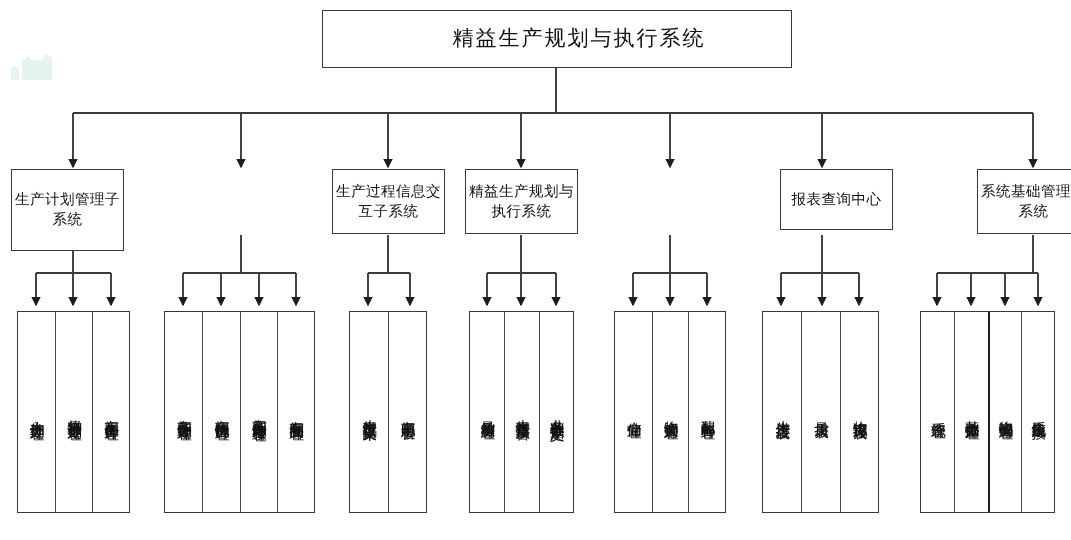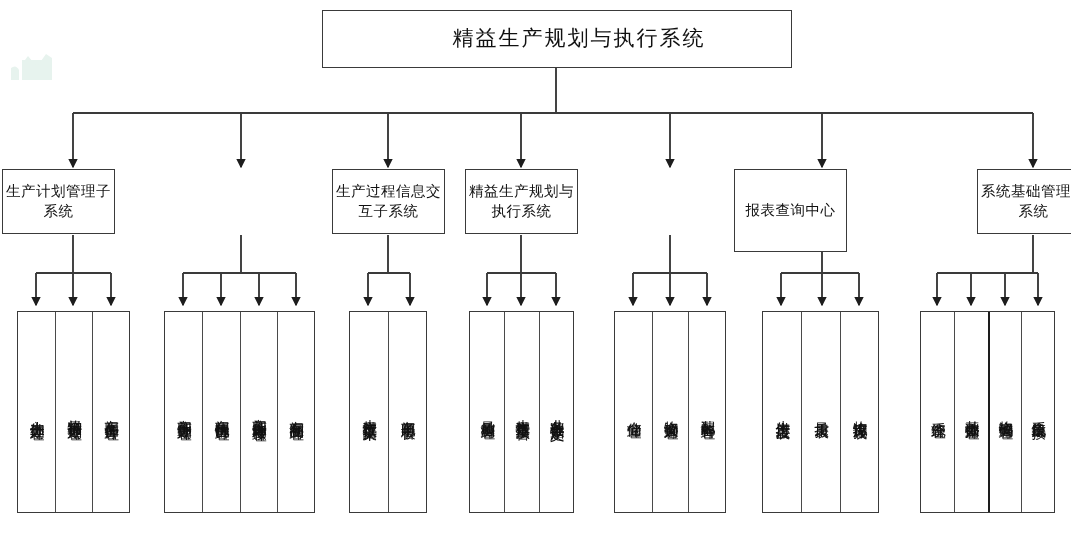--- a/index.html
+++ b/index.html
@@ -182,35 +182,35 @@
       <line x1="971" y1="273" x2="971" y2="305" marker-end="url(#arrow)"></line>
       <line x1="1005" y1="273" x2="1005" y2="305" marker-end="url(#arrow)"></line>
       <line x1="1038" y1="273" x2="1038" y2="305" marker-end="url(#arrow)"></line>
     </g>
   </svg>
 
   <div class="box root-box" style="left:322px; top:10px; width:470px; height:58px;">
     <span class="root-label">精益生产规划与执行系统</span>
   </div>
 
-  <div class="box l2-box" style="left:2px; top:169px; width:113px; height:65px;">
+  <div class="box l2-box" style="left:11px; top:169px; width:113px; height:82px;">
     <span class="l2-label">生产计划管理子系统</span>
   </div>
 
 
   <div class="box l2-box" style="left:332px; top:169px; width:113px; height:65px;">
     <span class="l2-label">生产过程信息交互子系统</span>
   </div>
 
   <div class="box l2-box" style="left:465px; top:169px; width:113px; height:65px;">
     <span class="l2-label">精益生产规划与执行系统</span>
   </div>
 
 
-  <div class="box l2-box" style="left:734px; top:169px; width:113px; height:83px;">
+  <div class="box l2-box" style="left:780px; top:169px; width:113px; height:61px;">
     <span class="l2-label">报表查询中心</span>
   </div>
 
   <div class="box l2-box" style="left:977px; top:169px; width:113px; height:65px; left:auto; right:-19px;">
     <span class="l2-label">系统基础管理子系统</span>
   </div>
 
   <div class="leaf-group" style="left:17px; top:311px; width:113px; height:202px;">
     <div class="leaf-cell" style="width:33.33%;">
       <span class="leaf-label">主生产计划管理</span>

